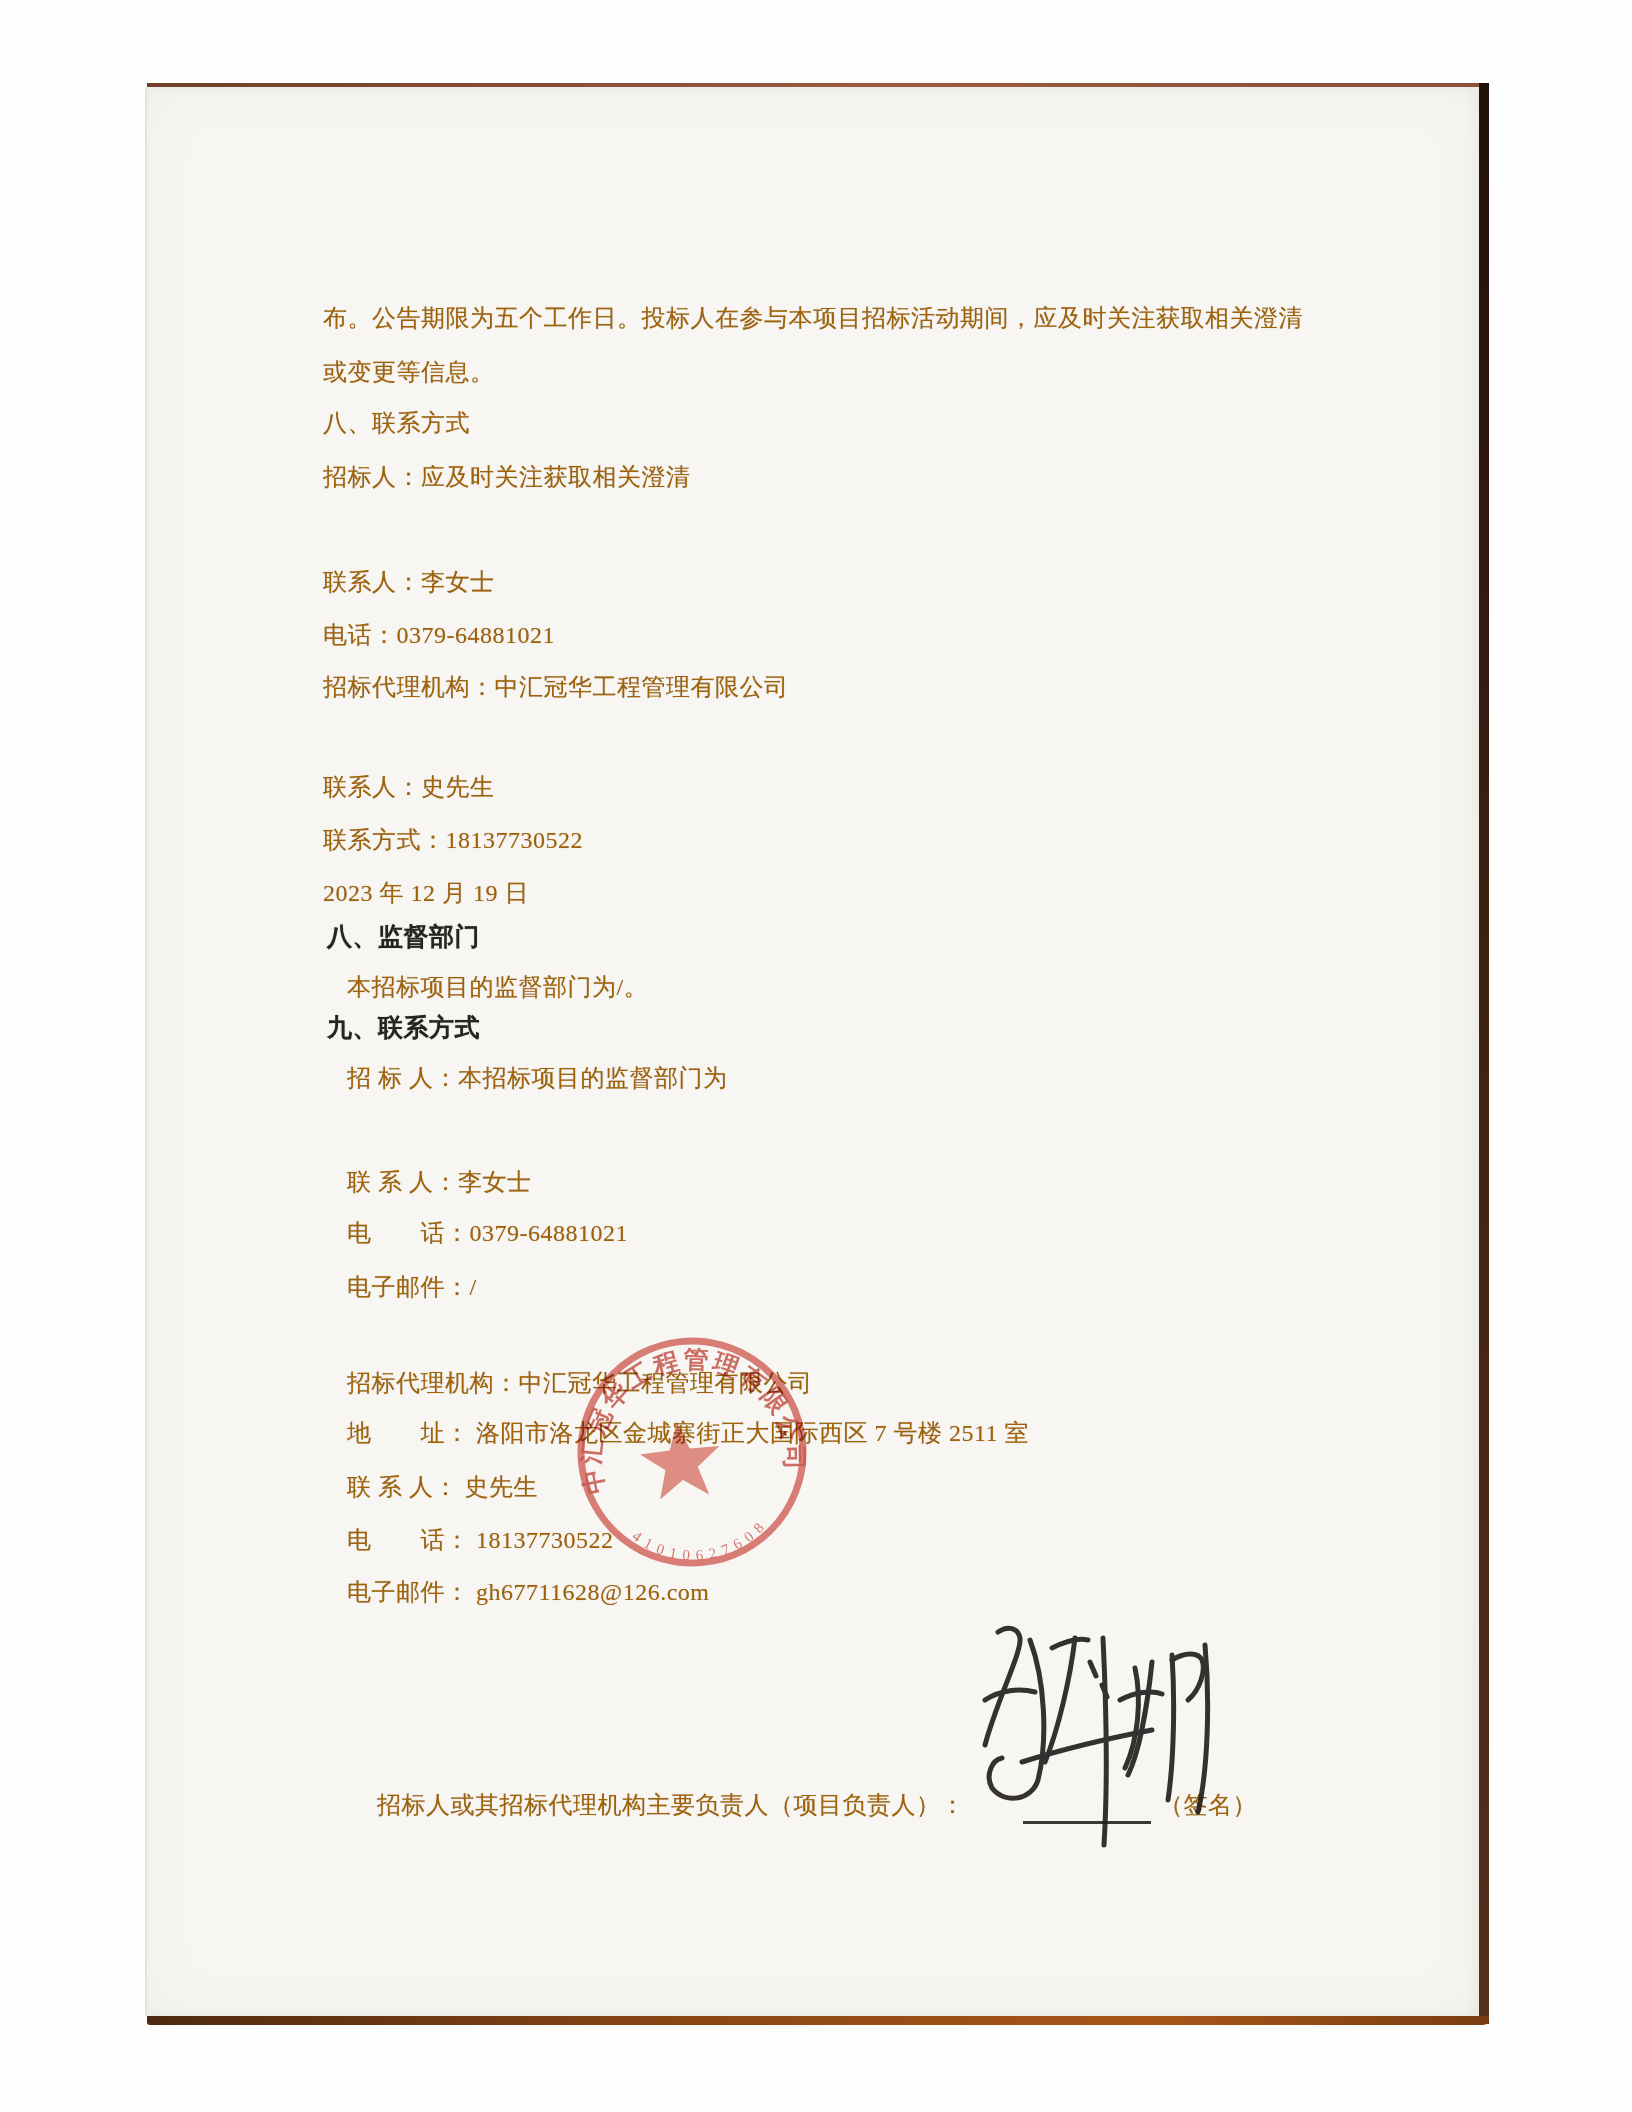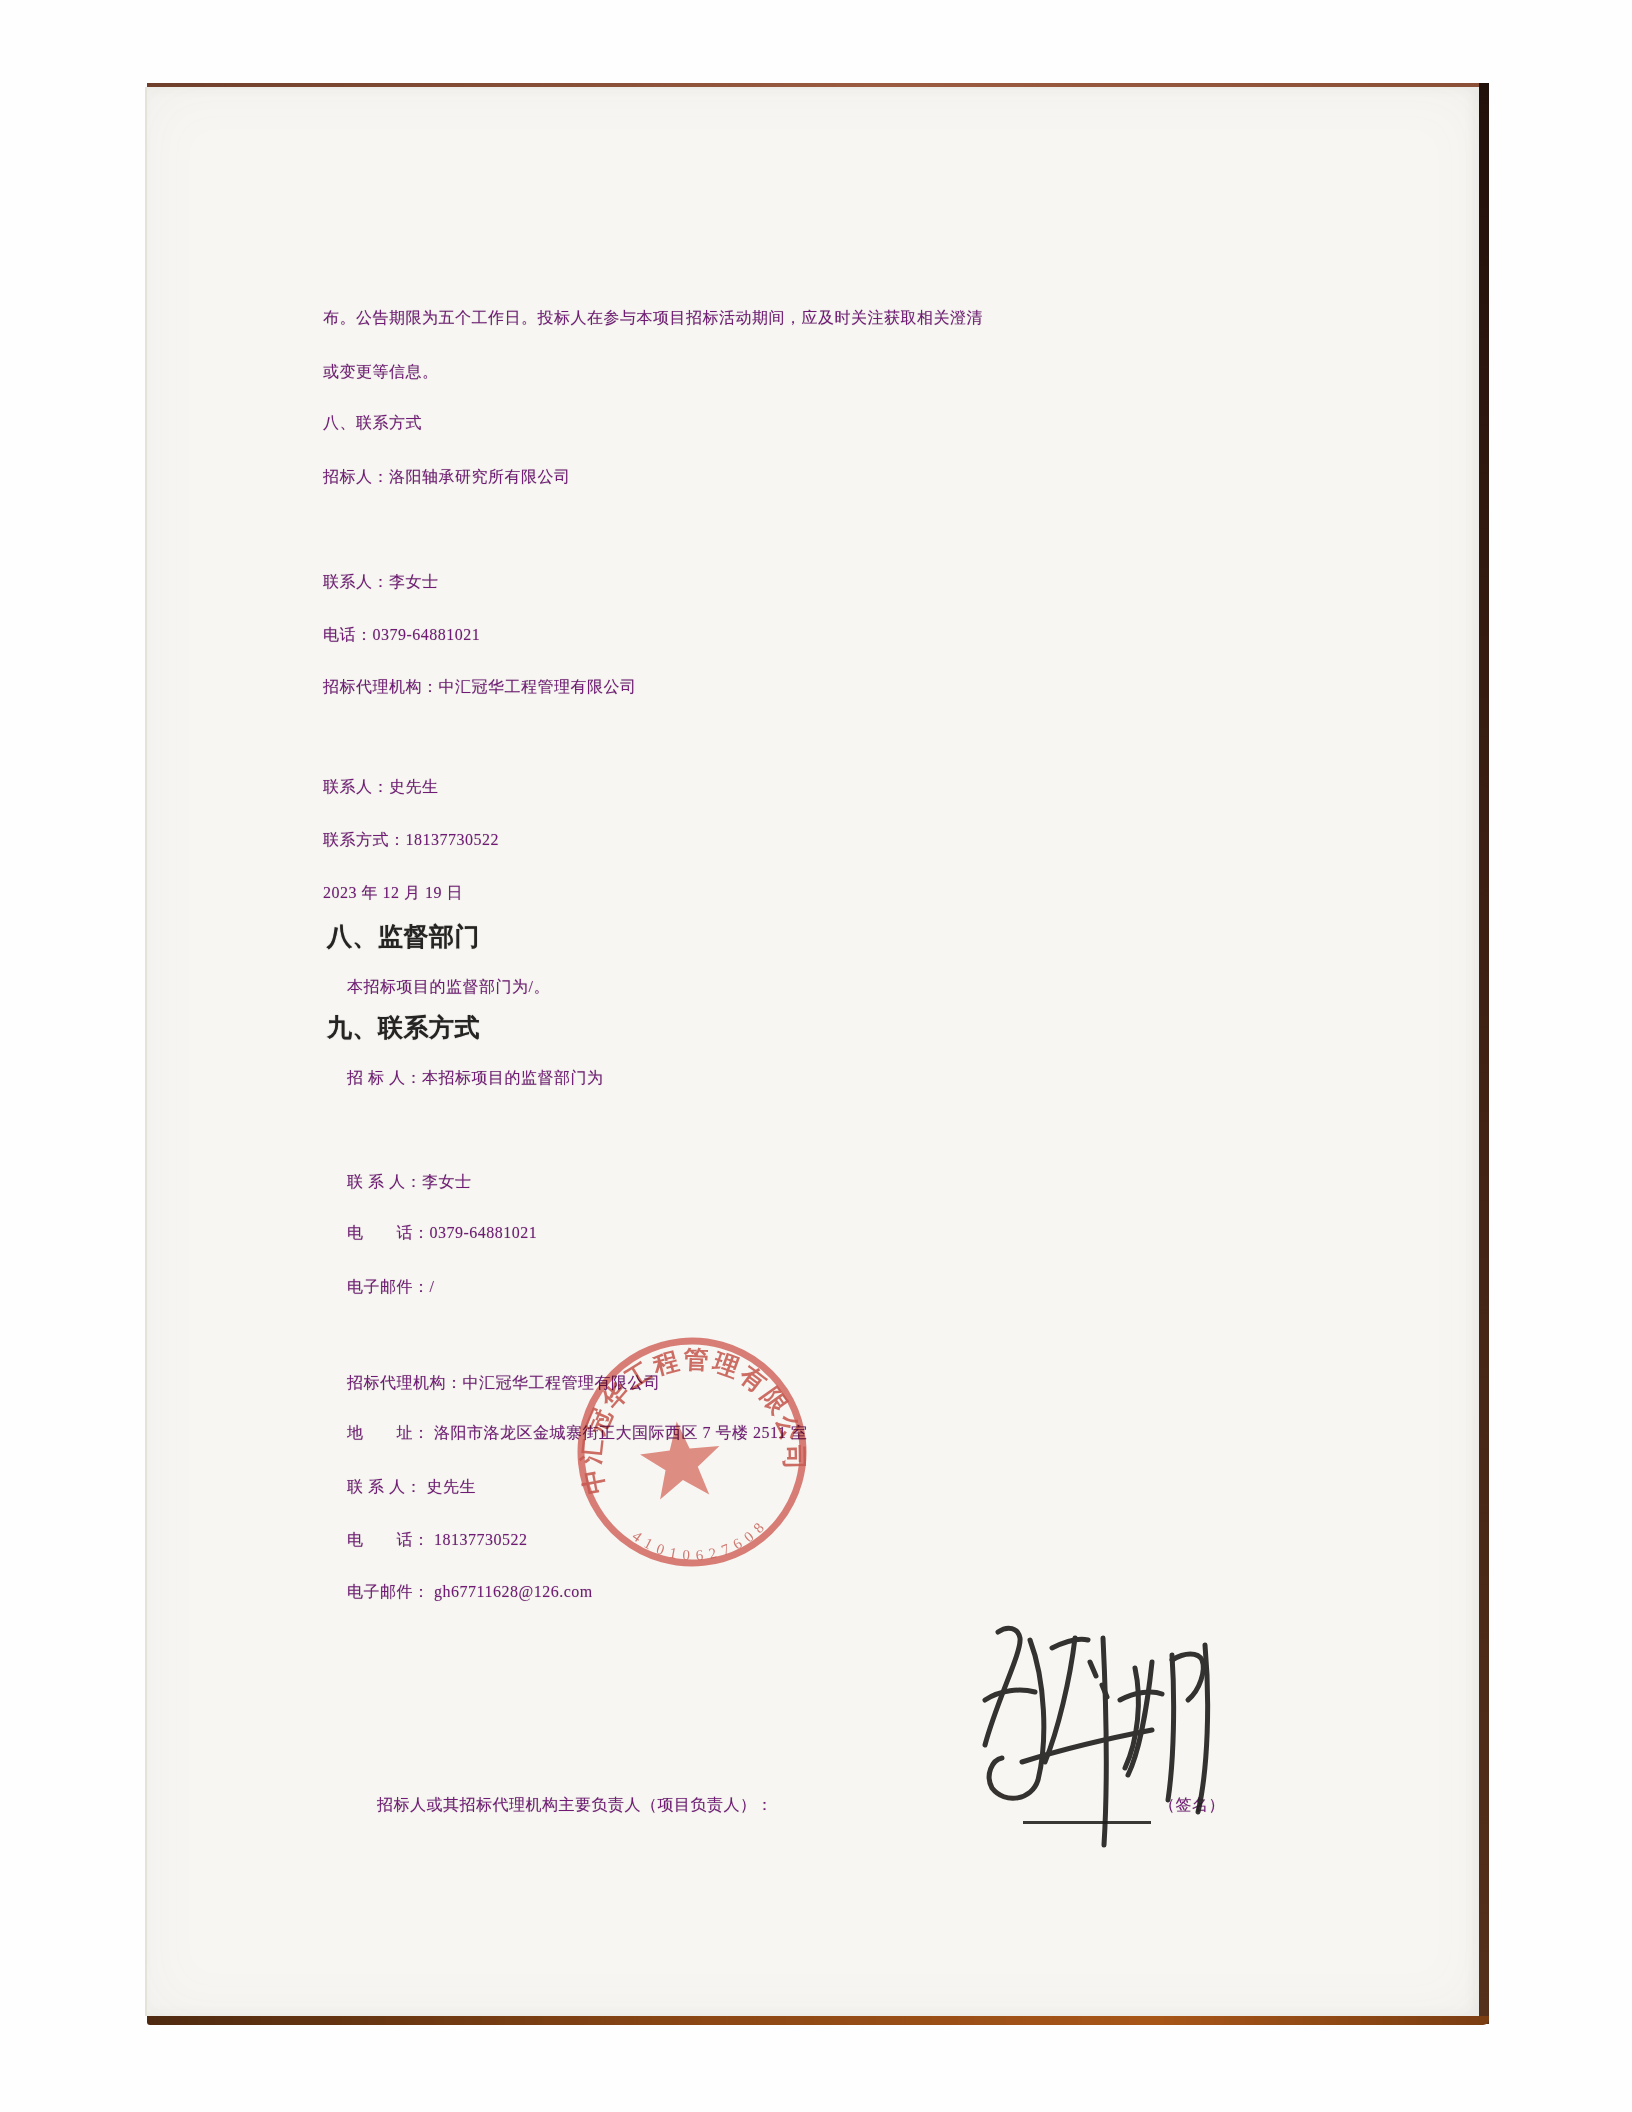--- a/index.html
+++ b/index.html
@@ -12,42 +12,42 @@
     position:absolute;left:147px;top:87px;width:1334px;height:1929px;
     background:#f7f6f3;
     box-shadow:inset 0 0 60px rgba(120,110,95,0.05), inset -6px 0 14px rgba(90,60,40,0.06);
   }
   .edge{position:absolute;}
   .edge-top{left:147px;top:83px;width:1341px;height:4px;background:linear-gradient(90deg,#6f3f2b,#9b5b40 55%,#8a4f36);}
   .edge-right{left:1479px;top:83px;width:10px;height:1941px;background:linear-gradient(180deg,#22100a,#3c1f12 40%,#55301b);}
   .edge-bottom{left:147px;top:2016px;width:1342px;height:9px;background:linear-gradient(90deg,#4f2a10,#8a4614 40%,#a85618 75%,#7a3d12);border-radius:0 0 6px 3px;}
   .edge-left{left:145px;top:87px;width:2px;height:1929px;background:#e6e2da;}
   .line{
-    position:absolute;white-space:nowrap;color:#701a75;font-size:16px;line-height:30px;
+    position:absolute;white-space:nowrap;color:#a16207;font-size:24px;line-height:30px;
     text-shadow:0 0 1px rgba(70,65,60,0.35);
     letter-spacing:0.5px;
   }
   .heading{font-weight:bold;font-size:25px;color:#262422;text-shadow:0 0 1px rgba(40,38,35,0.5);text-align:center;}
   .sig-underline{position:absolute;height:3px;background:#3a3835;}
   .stamp{position:absolute;left:415px;top:1235px;width:260px;height:260px;mix-blend-mode:multiply;opacity:0.92;transform:rotate(-6deg);}
   .signature{position:absolute;left:828px;top:1518px;width:250px;height:250px;}
 </style>
 </head>
 <body>
 
 <div id="canvas">
 
   <div class="page">
 
     <div class="line" style="left:176px;top:216px">布。公告期限为五个工作日。投标人在参与本项目招标活动期间，应及时关注获取相关澄清</div>
     <div class="line" style="left:176px;top:270px">或变更等信息。</div>
 
     <div class="line" style="left:176px;top:321px">八、联系方式</div>
 
-    <div class="line" style="left:176px;top:375px">招标人：洛阳轴承研究所有限公司</div>
+    <div class="line" style="left:176px;top:375px">招标人：应及时关注获取相关澄清</div>
     <div class="line" style="left:176px;top:480px">联系人：李女士</div>
     <div class="line" style="left:176px;top:533px">电话：0379-64881021</div>
     <div class="line" style="left:176px;top:585px">招标代理机构：中汇冠华工程管理有限公司</div>
     <div class="line" style="left:176px;top:685px">联系人：史先生</div>
     <div class="line" style="left:176px;top:738px">联系方式：18137730522</div>
     <div class="line" style="left:176px;top:791px">2023 年 12 月 19 日</div>
 
     <div class="line heading" style="left:180px;top:835px">八、监督部门</div>
     <div class="line" style="left:200px;top:885px">本招标项目的监督部门为/。</div>
 

